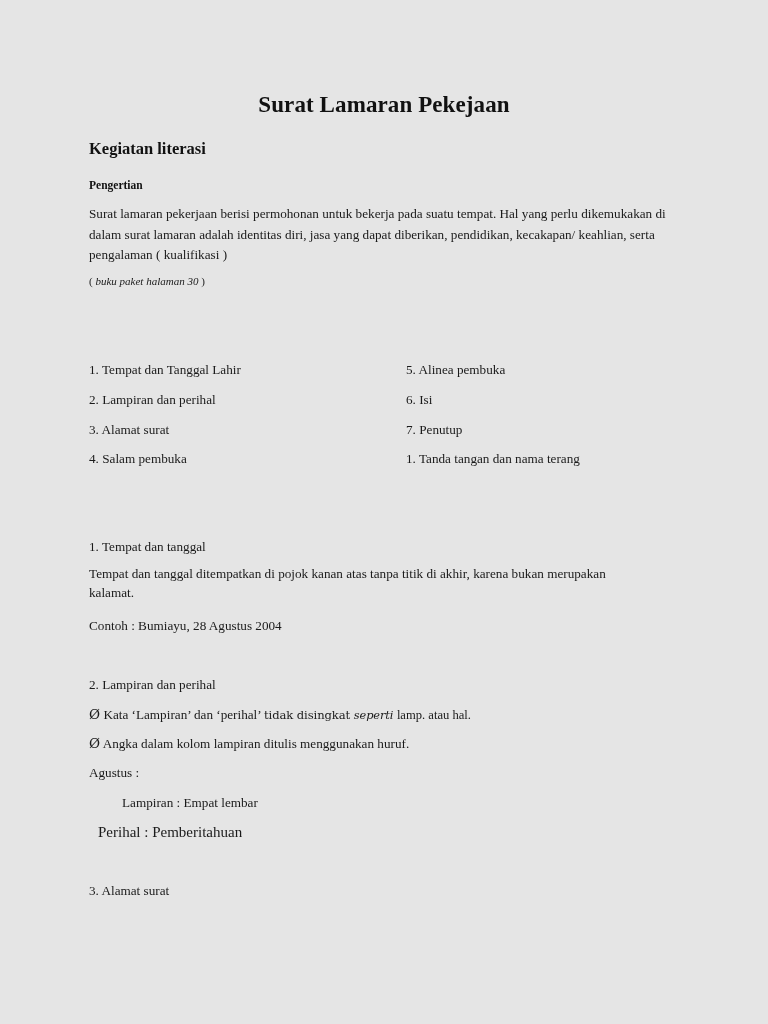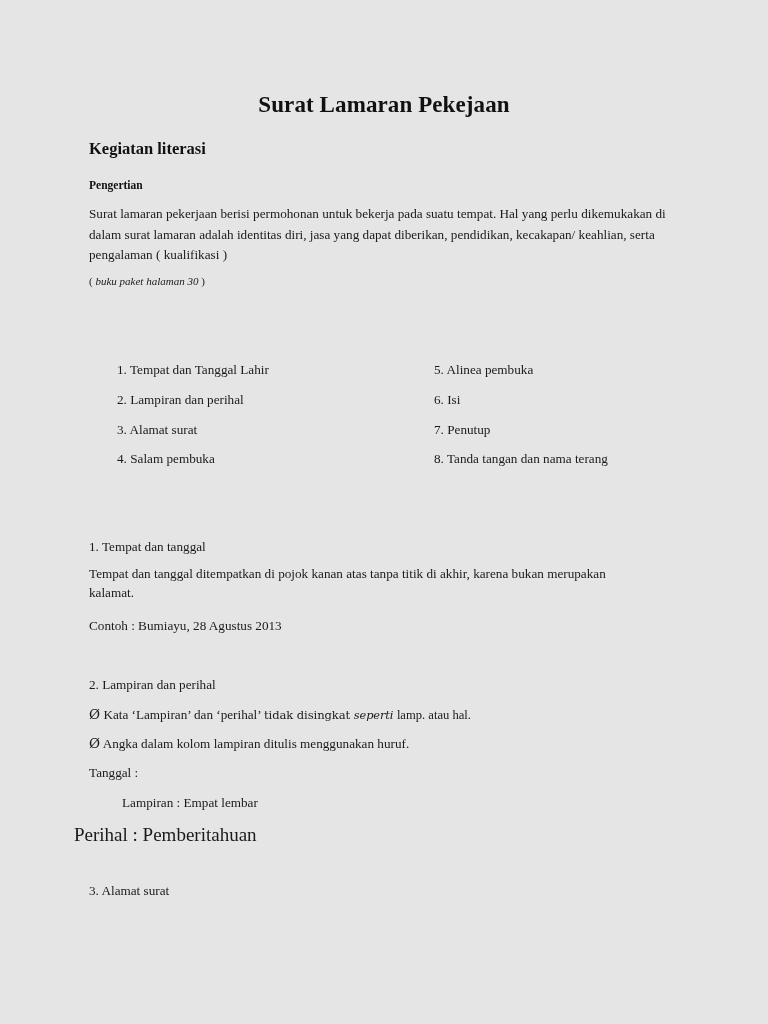--- a/index.html
+++ b/index.html
@@ -95,21 +95,20 @@
 
   .list-sistematika {
     position: absolute;
     left: 89px;
     top: 361px;
     width: 600px;
   }
   .sis-row {
     position: relative;
     height: 29.8px;
-    margin-left: 28px;
   }
   .sis-col-a {
     position: absolute;
     left: 0;
     top: 0;
     font-size: 13.2px;
     line-height: 18px;
     color: #1a1a1a;
     white-space: nowrap;
   }
@@ -183,21 +182,21 @@
     font-size: 13.5px;
   }
   
   .run-a { font-family: "Liberation Serif", serif; }
   .run-b { font-family: "DejaVu Serif", serif; font-size: 11.6px; letter-spacing: -0.1px; }
   .run-c { font-family: "DejaVu Serif", serif; font-size: 11.4px; font-style: italic; letter-spacing: -0.1px; }
   .run-d { font-family: "Liberation Serif", serif; font-size: 12.6px; }
 
   .line-contoh { position: absolute; left: 89px; top: 765px; font-size: 13.2px; color: #1a1a1a; }
   .line-lampiran { position: absolute; left: 89px; top: 795px; font-size: 13.2px; color: #1a1a1a; margin-left: 33px; }
-  .line-perihal { position: absolute; left: 74px; top: 824px; font-size: 19px; color: #1a1a1a; }
+  .line-perihal { position: absolute; left: 98px; top: 824px; font-size: 15px; color: #1a1a1a; }
 
   .line-ciri-3 {
     position: absolute;
     left: 89px;
     top: 883px;
     font-size: 13.2px;
     color: #1a1a1a;
   }
 </style>
 </head>
@@ -226,44 +225,44 @@
     <div class="sis-row">
       <span class="sis-col-a">2. Lampiran dan perihal</span>
       <span class="sis-col-b">6. Isi</span>
     </div>
     <div class="sis-row">
       <span class="sis-col-a">3. Alamat surat</span>
       <span class="sis-col-b">7. Penutup</span>
     </div>
     <div class="sis-row">
       <span class="sis-col-a">4. Salam pembuka</span>
-      <span class="sis-col-b">8. Tanda tangan dan nama terang</span>
+      <span class="sis-col-b">1. Tanda tangan dan nama terang</span>
     </div>
   </div>
 
 
   <div class="line-ciri-1">1. Tempat dan tanggal</div>
 
   <div class="para-tempat">Tempat dan tanggal ditempatkan di pojok kanan atas tanpa titik di akhir, karena bukan merupakan kalamat.</div>
 
-  <div class="line-contoh-tgl">Contoh : Bumiayu, 28 Agustus 2013</div>
+  <div class="line-contoh-tgl">Contoh : Bumiayu, 28 Agustus 2004</div>
 
   <div class="line-ciri-2">2. Lampiran dan perihal</div>
 
   <div class="bullet-line bullet-1">
     <span class="bullet-mark">Ø</span>
     <span class="run-a">Kata ‘Lampiran’ dan ‘perihal’ </span><span class="run-b">tidak disingkat </span><span class="run-c">seperti </span><span class="run-d">lamp. atau hal.</span>
   </div>
 
   <div class="bullet-line bullet-2">
     <span class="bullet-mark">Ø</span>
     <span>Angka dalam kolom lampiran ditulis menggunakan huruf.</span>
   </div>
 
-  <div class="line-contoh">Tanggal :</div>
+  <div class="line-contoh">Agustus :</div>
 
   <div class="line-lampiran">Lampiran : Empat lembar</div>
 
   <div class="line-perihal">Perihal : Pemberitahuan</div>
 
   <div class="line-ciri-3">3. Alamat surat</div>
 
 </div>
 
 </body></html>

